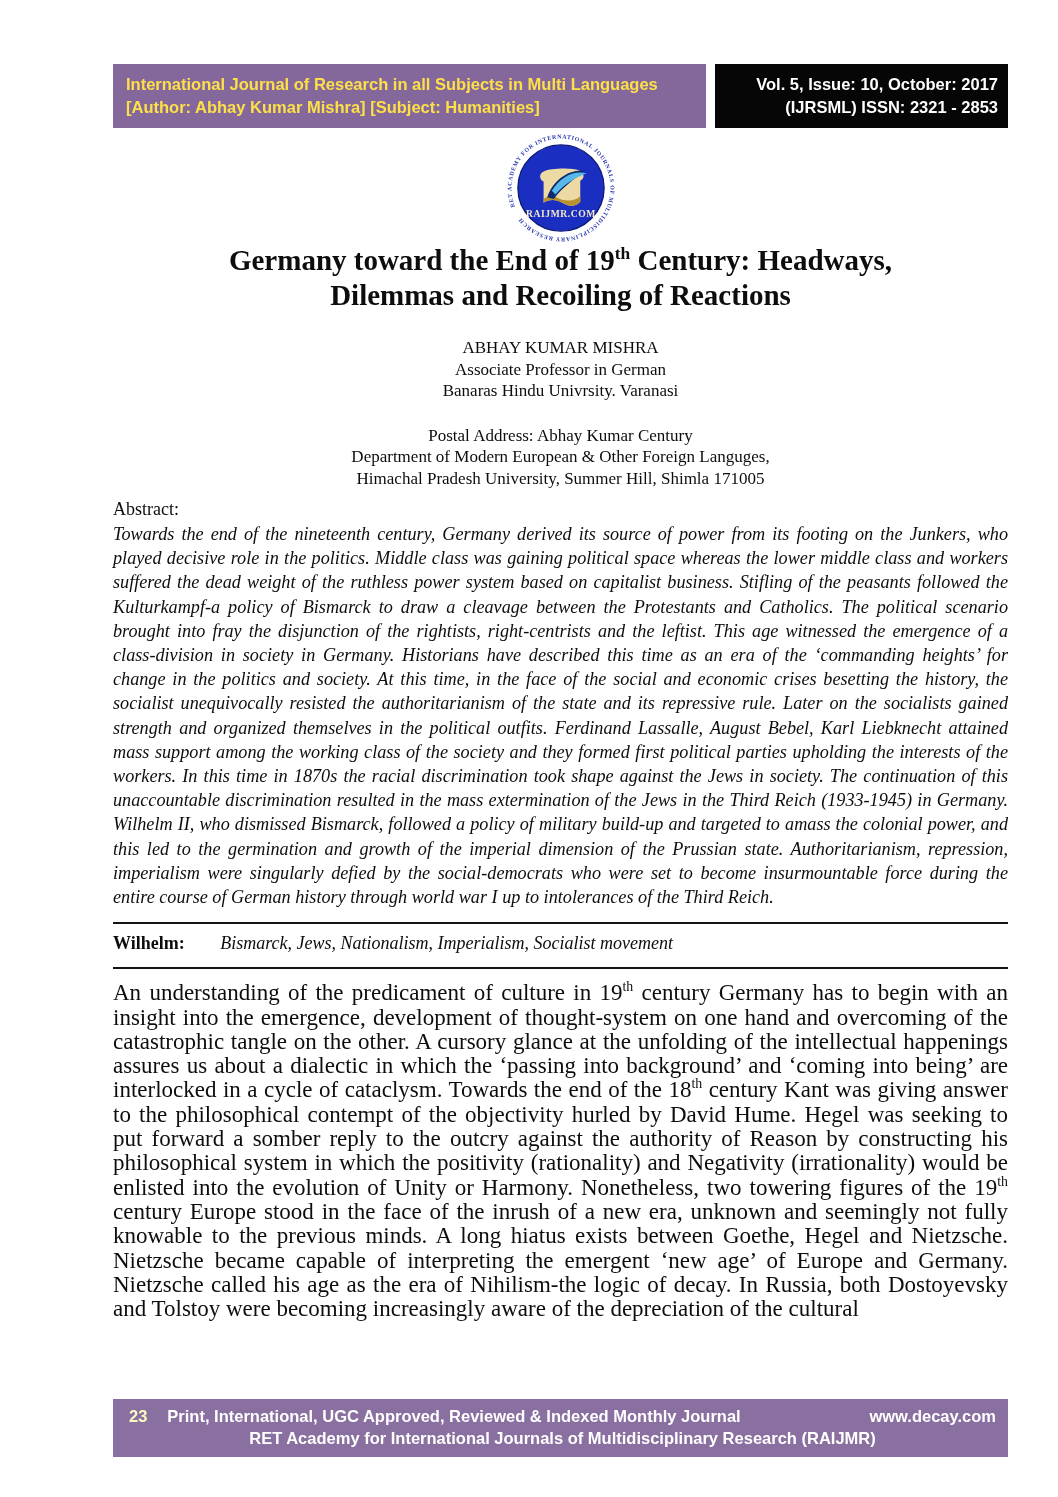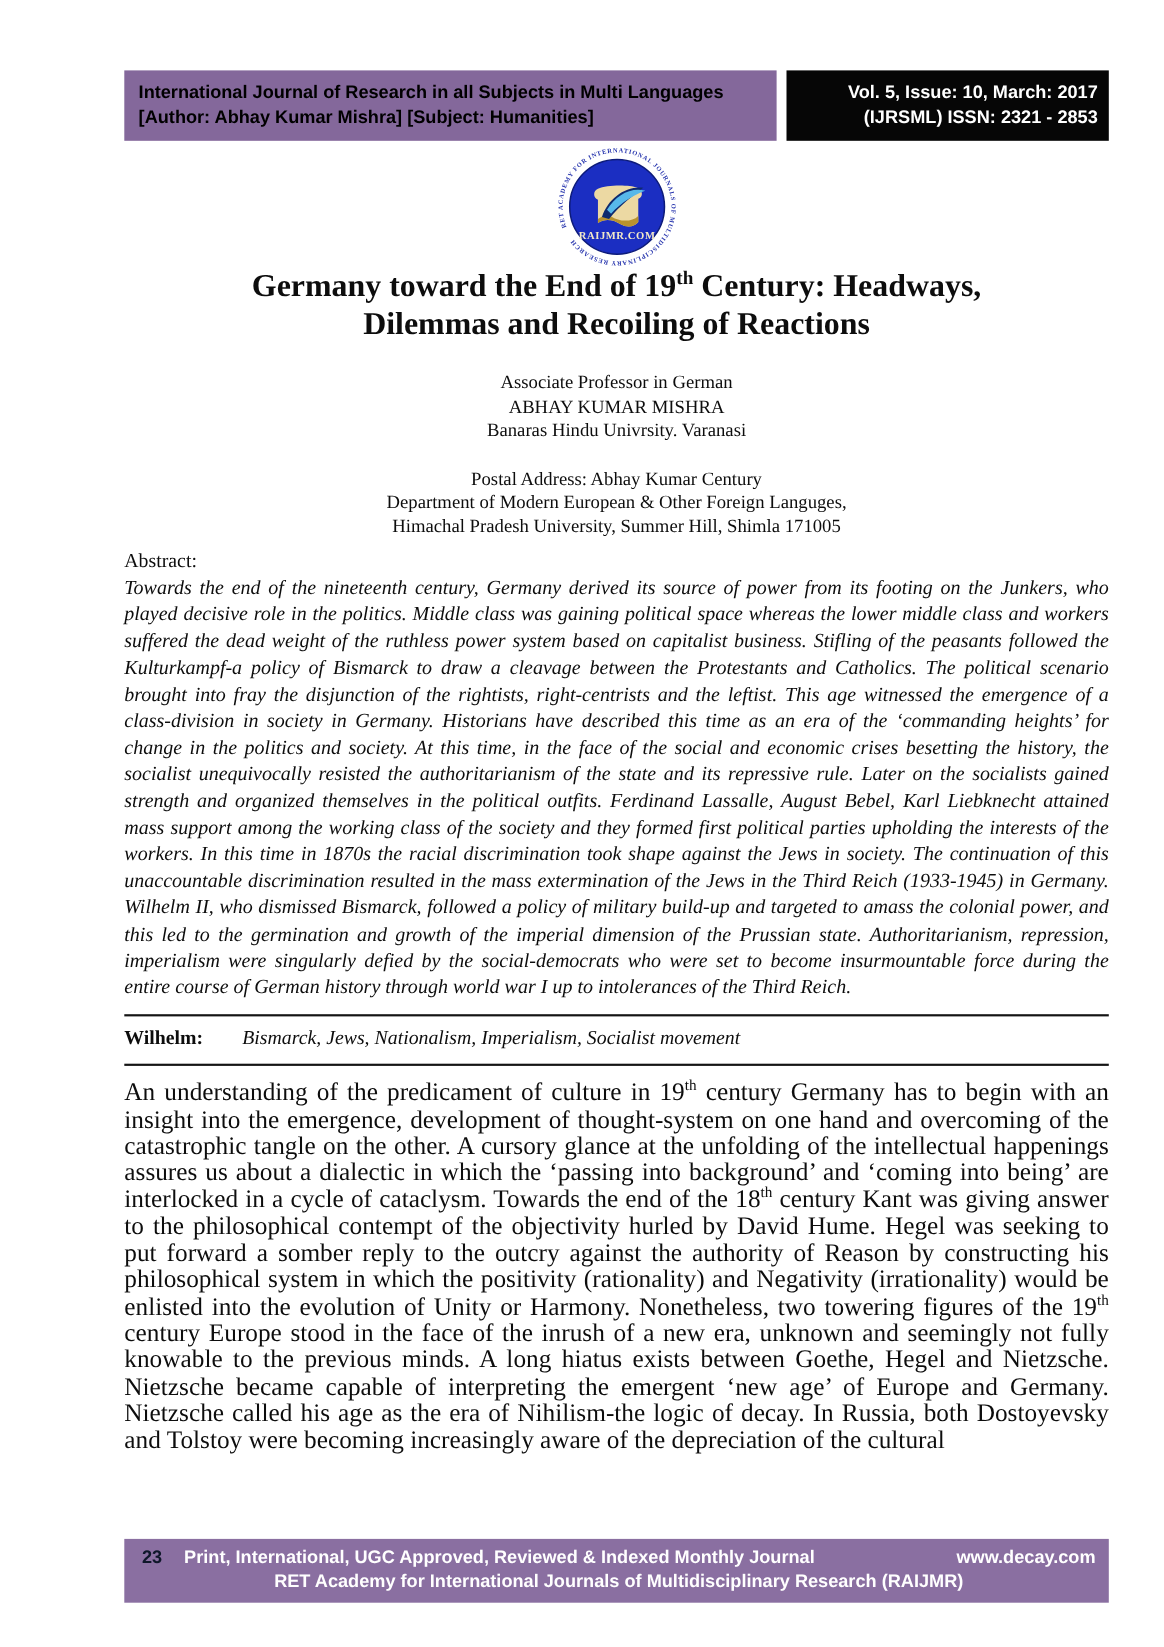--- a/index.html
+++ b/index.html
@@ -5,21 +5,21 @@
   html,body{margin:0;padding:0;}
   body{
     width:1058px;height:1497px;background:#ffffff;position:relative;overflow:hidden;
     font-family:"Liberation Serif", serif;color:#0d0d0d;
   }
   .page{width:895px;margin-left:113px;padding-top:64px;}
 
   
   .header{display:flex;width:895px;}
   .header-left{
-    flex:1;background:#84689b;color:#000000;
+    flex:1;background:#84689b;color:#fde047;
     font-family:"Liberation Sans", sans-serif;font-weight:bold;font-size:16.5px;
     padding:9px 0 9px 13px;line-height:23px;
   }
   .header-right{
     width:283px;background:#060606;color:#fff;margin-left:9px;
     font-family:"Liberation Sans", sans-serif;font-weight:bold;font-size:16.5px;
     text-align:right;padding:9px 10px 9px 0;line-height:23px;
   }
 
   
@@ -46,36 +46,36 @@
   .body-text sup{font-size:60%;line-height:0;}
 
   
   .footer{
     position:absolute;left:113px;top:1399px;width:895px;box-sizing:border-box;
     background:#8a6fa1;color:#fff;
     font-family:"Liberation Sans", sans-serif;font-weight:bold;font-size:16.5px;
     padding:8px 12px 9px 16px;
   }
   .footer-line1{display:flex;align-items:baseline;}
-  .page-num{color:#0f172a;margin-right:20px;}
+  .page-num{color:#fef9c3;margin-right:20px;}
   .footer-text{flex:1;}
   .footer-line2{text-align:center;margin-top:3px;}
 </style>
 </head>
 <body>
 
 <div class="page">
 
   <div class="header">
     <div class="header-left">
       <div>International Journal of Research in all Subjects in Multi Languages</div>
       <div>[Author: Abhay Kumar Mishra] [Subject: Humanities]</div>
     </div>
     <div class="header-right">
-      <div>Vol. 5, Issue: 10, March: 2017</div>
+      <div>Vol. 5, Issue: 10, October: 2017</div>
       <div>(IJRSML)  ISSN: 2321 - 2853</div>
     </div>
   </div>
 
   <div class="logo-wrap">
     <svg width="112" height="110" viewBox="0 0 120 120">
       <defs>
         <path id="ringPath" d="M6,60 A54,54 0 1 1 114,60 A54,54 0 1 1 6,60"></path>
       </defs>
       <circle cx="60" cy="60" r="47" fill="#1b2ec2" stroke="#0d1b7a" stroke-width="1.5"></circle>
@@ -84,22 +84,22 @@
       <path d="M45,70 C51,52 68,39 86,41 C77,48 62,59 52,72 Z" fill="#0e2a6e"></path>
       <path d="M50,63 C59,48 74,40 88,44 C79,47 64,55 54,67 Z" fill="#57b8ea"></path>
       <text x="60" y="92" text-anchor="middle" font-size="10.5" font-weight="bold" fill="#f2e9c8" letter-spacing="0.6">RAIJMR.COM</text>
       <text font-size="6.4" font-weight="bold" fill="#2836ae" letter-spacing="0.8" transform="rotate(-22 60 60)"><textPath href="#ringPath">RET ACADEMY FOR INTERNATIONAL JOURNALS OF MULTIDISCIPLINARY RESEARCH</textPath></text>
     </svg>
   </div>
 
   <h1 class="title"><span>Germany toward the End of 19</span><sup>th</sup><span> Century: Headways,</span><br><span>Dilemmas and Recoiling of Reactions</span></h1>
 
   <div class="author-block">
+    <div>ABHAY KUMAR MISHRA</div>
     <div>Associate Professor in German</div>
-    <div>ABHAY KUMAR MISHRA</div>
     <div>Banaras Hindu Univrsity. Varanasi</div>
   </div>
 
   <div class="postal-block">
     <div>Postal Address: Abhay Kumar Century</div>
     <div>Department of Modern European &amp; Other Foreign Languges,</div>
     <div>Himachal Pradesh University, Summer Hill, Shimla 171005</div>
   </div>
 
   <div class="abstract-heading">Abstract:</div>

